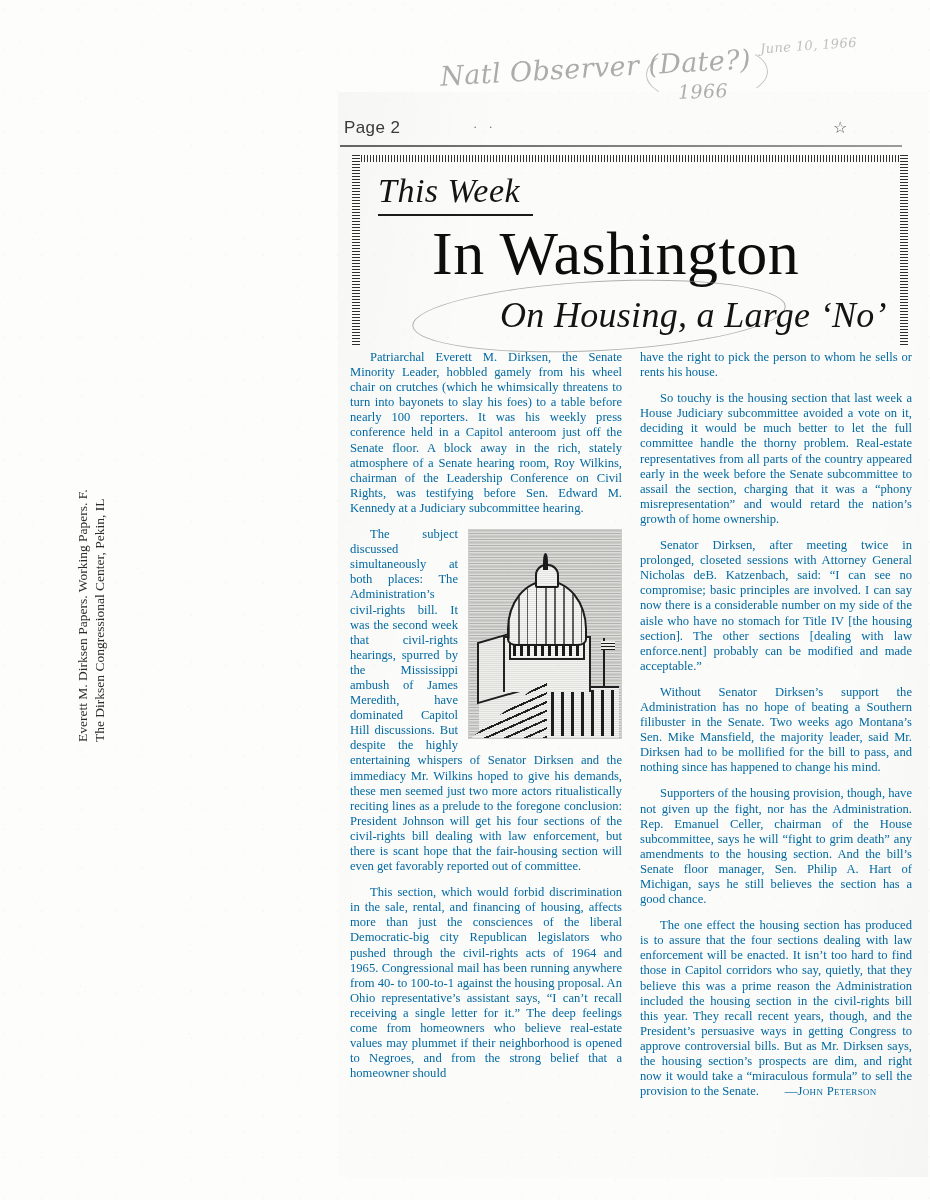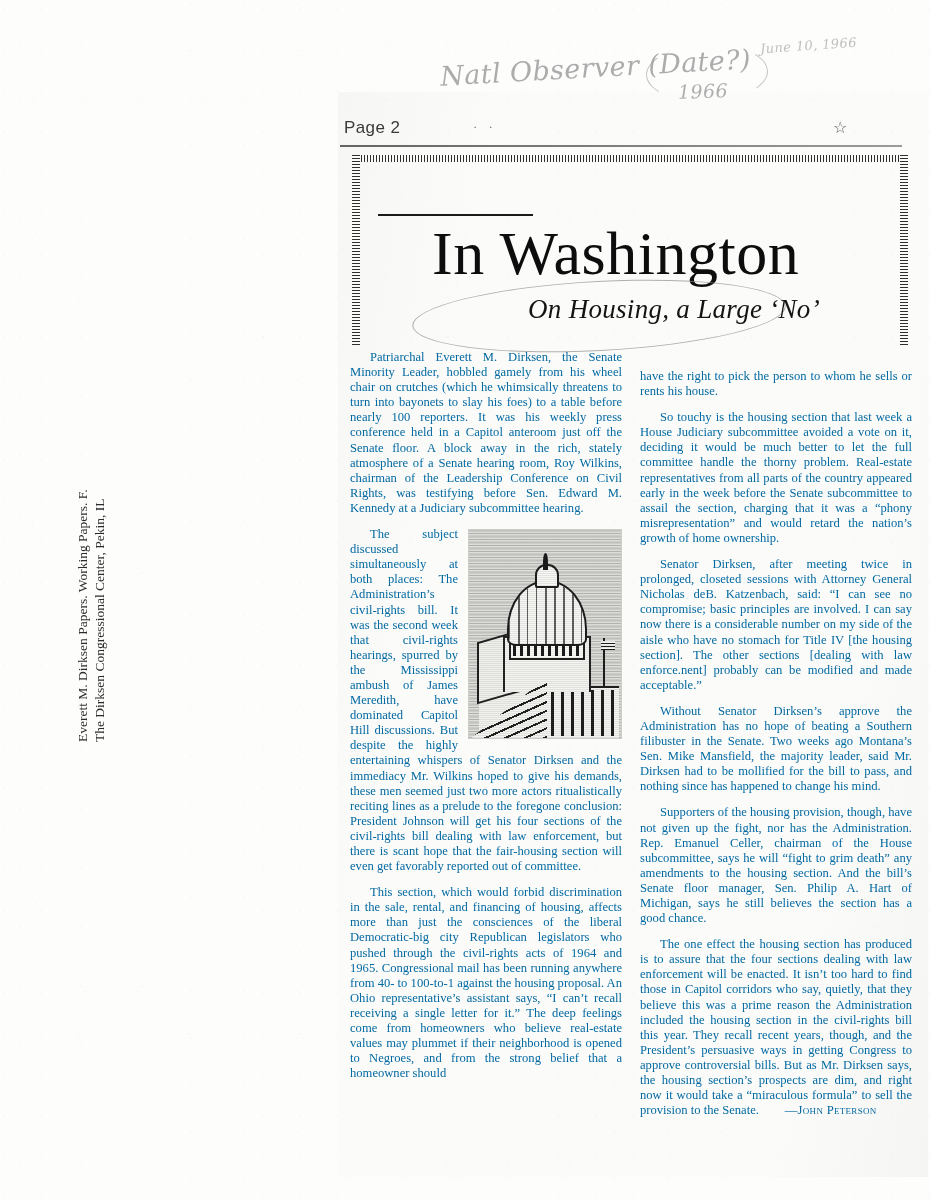--- a/index.html
+++ b/index.html
@@ -173,24 +173,23 @@
     font-size: 62px;
     color: #0d0d0d;
     letter-spacing: .5px;
     line-height: 1;
   }
   .sub-head {
     position: absolute;
     left: 500px; top: 294px;
     font-family: "Liberation Serif", serif;
     font-style: italic;
-    font-size: 27px;
+    font-size: 36px;
     color: #141414;
     letter-spacing: .3px;
-    margin-left: 28px;
   }
   
   .hw-oval {
     position: absolute;
     left: 412px; top: 281px;
     width: 372px; height: 68px;
     border: 1.5px solid #8e8e90;
     border-radius: 50% / 50%;
     transform: rotate(-3deg);
     opacity: .70;
@@ -213,21 +212,21 @@
     text-align: justify;
     color: #0369a1;
   }
   .col-left  { left: 0; }
   .col-right { left: 290px; }
 
   .col p {
     margin: 0 0 11px 0;
     text-indent: 20px;
   }
-  .col p.no-indent { text-indent: 0; margin-top: 19px; }
+  .col p.no-indent { text-indent: 0; }
 
   
   .capitol-figure {
     float: right;
     width: 152px;
     height: 208px;
     margin: 2px 0 4px 10px;
     position: relative;
     background: #e9e9e6;
     border: 1px solid #cdcdc9;
@@ -382,20 +381,21 @@
     <div class="head-star">☆</div>
     <div class="head-rule"></div>
   </div>
 
   <div class="masthead">
     <div class="hatch hatch-top"></div>
     <div class="hatch hatch-v hatch-left"></div>
     <div class="hatch hatch-v hatch-right"></div>
   </div>
 
+  <div class="kicker">This Week</div>
   <div class="kicker-rule"></div>
   <div class="main-head">In Washington</div>
   <div class="hw-oval"></div>
   <div class="sub-head">On Housing, a Large ‘No’</div>
 
   <div class="article">
 
     <div class="col col-left">
       <p>Patriarchal Everett M. Dirksen, the Senate Minority Leader, hobbled gamely from his wheel chair on crutches (which he whimsically threatens to turn into bayonets to slay his foes) to a table before nearly 100 reporters. It was his weekly press conference held in a Capitol anteroom just off the Senate floor. A block away in the rich, stately atmosphere of a Senate hearing room, Roy Wilkins, chairman of the Leadership Conference on Civil Rights, was testifying before Sen. Edward M. Kennedy at a Judiciary subcommittee hearing.</p>
 
@@ -420,21 +420,21 @@
       </figure>
 
       <p>The subject discussed simultaneously at both places: The Administration’s civil-rights bill. It was the second week that civil-rights hearings, spurred by the Mississippi ambush of James Meredith, have dominated Capitol Hill discussions. But despite the highly entertaining whispers of Senator Dirksen and the immediacy Mr. Wilkins hoped to give his demands, these men seemed just two more actors ritualistically reciting lines as a prelude to the foregone conclusion: President Johnson will get his four sections of the civil-rights bill dealing with law enforcement, but there is scant hope that the fair-housing section will even get favorably reported out of committee.</p>
       <p>This section, which would forbid discrimination in the sale, rental, and financing of housing, affects more than just the consciences of the liberal Democratic-big city Republican legislators who pushed through the civil-rights acts of 1964 and 1965. Congressional mail has been running anywhere from 40- to 100-to-1 against the housing proposal. An Ohio representative’s assistant says, “I can’t recall receiving a single letter for it.” The deep feelings come from homeowners who believe real-estate values may plummet if their neighborhood is opened to Negroes, and from the strong belief that a homeowner should</p>
     </div>
 
     <div class="col col-right">
       <p class="no-indent">have the right to pick the person to whom he sells or rents his house.</p>
       <p>So touchy is the housing section that last week a House Judiciary subcommittee avoided a vote on it, deciding it would be much better to let the full committee handle the thorny problem. Real-estate representatives from all parts of the country appeared early in the week before the Senate subcommittee to assail the section, charging that it was a “phony misrepresentation” and would retard the nation’s growth of home ownership.</p>
       <p>Senator Dirksen, after meeting twice in prolonged, closeted sessions with Attorney General Nicholas deB. Katzenbach, said: “I can see no compromise; basic principles are involved. I can say now there is a considerable number on my side of the aisle who have no stomach for Title IV [the housing section]. The other sections [dealing with law enforce.nent] probably can be modified and made acceptable.”</p>
-      <p>Without Senator Dirksen’s approve the Administration has no hope of beating a Southern filibuster in the Senate. Two weeks ago Montana’s Sen. Mike Mansfield, the majority leader, said Mr. Dirksen had to be mollified for the bill to pass, and nothing since has happened to change his mind.</p>
+      <p>Without Senator Dirksen’s support the Administration has no hope of beating a Southern filibuster in the Senate. Two weeks ago Montana’s Sen. Mike Mansfield, the majority leader, said Mr. Dirksen had to be mollified for the bill to pass, and nothing since has happened to change his mind.</p>
       <p>Supporters of the housing provision, though, have not given up the fight, nor has the Administration. Rep. Emanuel Celler, chairman of the House subcommittee, says he will “fight to grim death” any amendments to the housing section. And the bill’s Senate floor manager, Sen. Philip A. Hart of Michigan, says he still believes the section has a good chance.</p>
       <p><span>The one effect the housing section has produced is to assure that the four sections dealing with law enforcement will be enacted. It isn’t too hard to find those in Capitol corridors who say, quietly, that they believe this was a prime reason the Administration included the housing section in the civil-rights bill this year. They recall recent years, though, and the President’s persuasive ways in getting Congress to approve controversial bills. But as Mr. Dirksen says, the housing section’s prospects are dim, and right now it would take a “miraculous formula” to sell the provision to the Senate.</span><span class="byline">  —John Peterson</span></p>
     </div>
 
   </div>
 
   <div class="spine-credit">
     <span class="spine-line">Everett M. Dirksen Papers.  Working Papers.  F.</span>
     <span class="spine-line">The Dirksen Congressional Center, Pekin, IL</span>
   </div>

